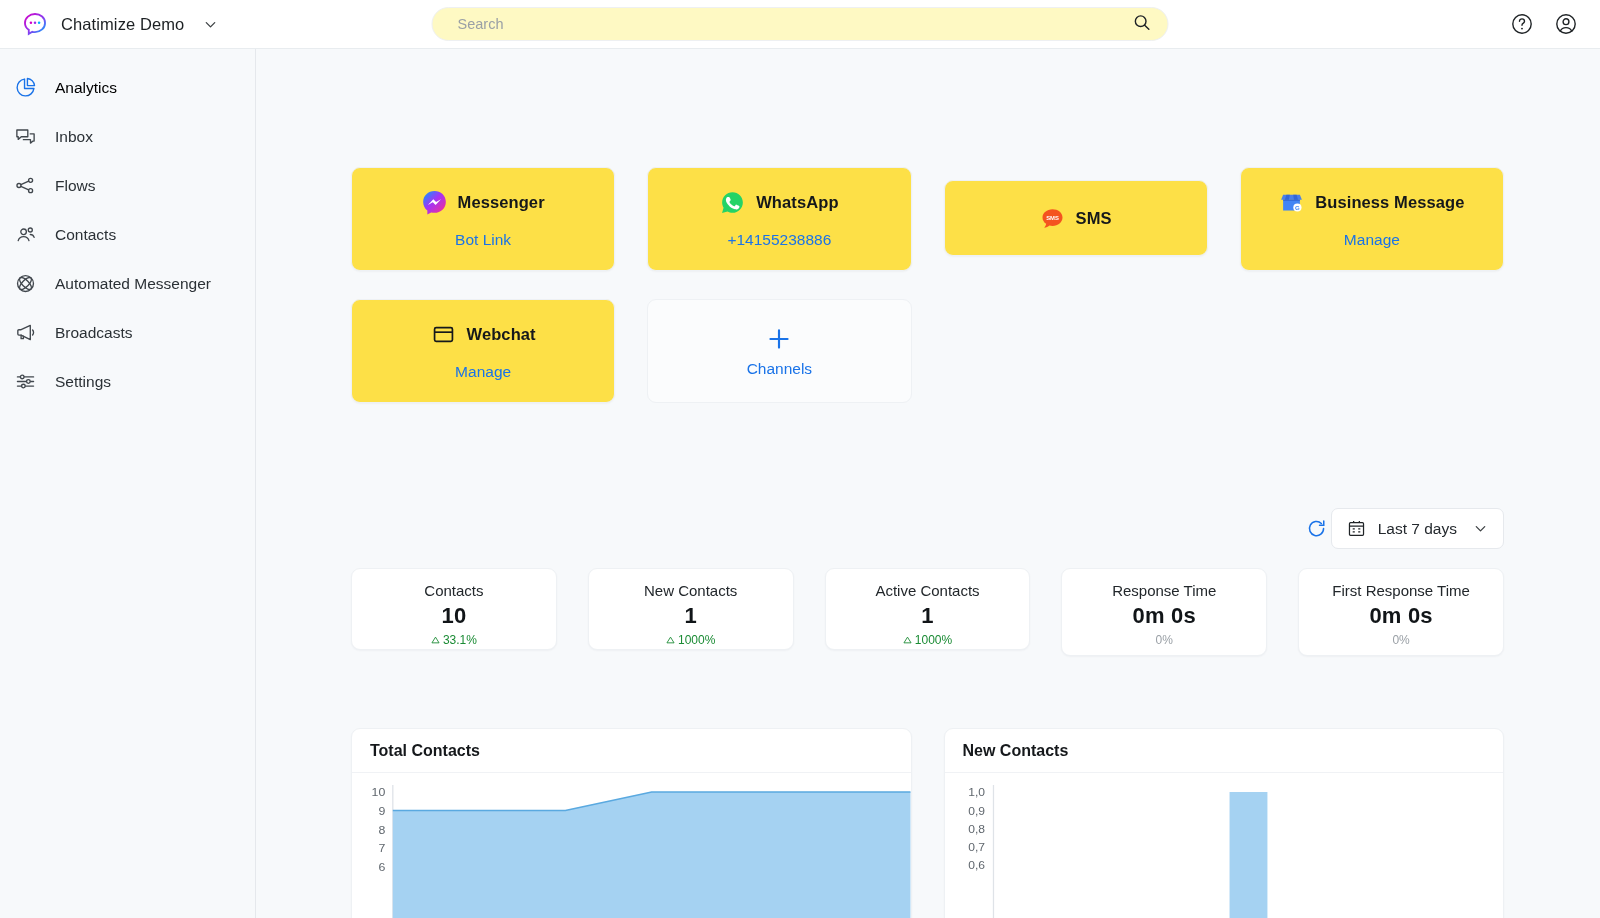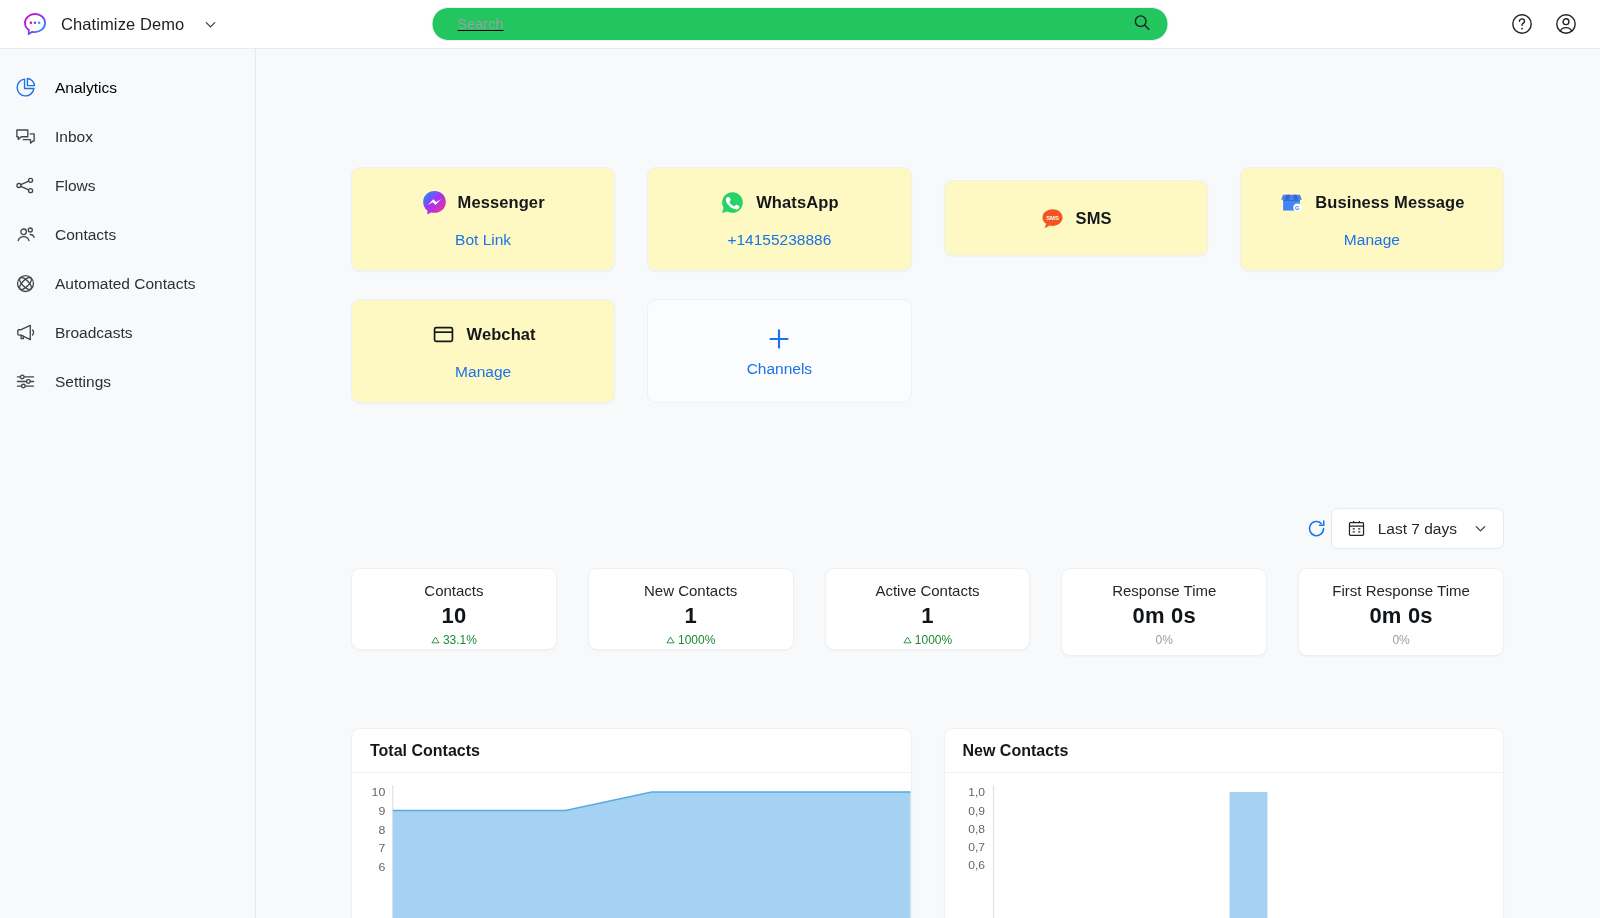--- a/index.html
+++ b/index.html
@@ -25,24 +25,23 @@
   .brand-name { font-size: 16.5px; color: #1c2023; letter-spacing: .1px; }
   .brand-caret { margin-left: 6px; display: flex; align-items: center; }
 
   .search-wrap {
     position: absolute; left: 50%; transform: translateX(-50%);
     width: 737px; height: 34px;
   }
   .search-box {
     width: 100%; height: 100%;
     border: 1px solid #eef0f2; border-radius: 18px;
-    background: #22c55e;
+    background: #fef9c3;
     display: flex; align-items: center;
     padding: 0 16px 0 25px;
-    text-decoration: underline;
   }
   .search-input {
     flex: 1; border: none; outline: none;
     font-family: "Liberation Sans", sans-serif;
     font-size: 14.5px; color: #3a3f44; background: transparent;
   }
   .search-input::placeholder { color: #9aa0a6; }
   .search-icon { width: 19px; height: 19px; flex-shrink: 0; }
 
   .topbar-right {
@@ -79,21 +78,21 @@
   .main-inner { padding: 0 96px 0 95px; }
 
   
   .channels-grid {
     display: grid;
     grid-template-columns: repeat(4, 1fr);
     column-gap: 32px;
     padding-top: 118px;
   }
   .ch-card {
-    background: #fef9c3;
+    background: #fde047;
     border: 1px solid #eef1f4;
     border-radius: 9px;
     box-shadow: 0 1px 2px rgba(16,24,40,.04);
     height: 104px;
     display: flex; flex-direction: column;
     align-items: center; justify-content: center;
     gap: 16px; cursor: pointer;
   }
   .ch-card.short { height: 76px; justify-content: center; gap: 0; align-self: start; margin-top: 13px;}
   .ch-head { display: flex; align-items: center; gap: 11px; }
@@ -279,21 +278,21 @@
       </div>
 
       <div class="nav-item">
         <span class="nav-ico">
           <svg width="23" height="23" viewBox="0 0 24 24" fill="none" stroke="#41474d" stroke-width="1.4">
             <circle cx="12" cy="12" r="8.3"></circle>
             <ellipse cx="12" cy="12" rx="3.4" ry="8.1" transform="rotate(45 12 12)"></ellipse>
             <ellipse cx="12" cy="12" rx="3.4" ry="8.1" transform="rotate(-45 12 12)"></ellipse>
           </svg>
         </span>
-        <span class="nav-label">Automated Contacts</span>
+        <span class="nav-label">Automated Messenger</span>
       </div>
 
       <div class="nav-item">
         <span class="nav-ico">
           <svg width="23" height="23" viewBox="0 0 24 24" fill="none" stroke="#41474d" stroke-width="1.4" stroke-linejoin="round">
             <path d="M4 10.2v3.4c0 .6.5 1.1 1.1 1.1h2.3L17 19.4V4.6L7.4 9.1H5.1c-.6 0-1.1.5-1.1 1.1z"></path>
             <path d="M7.4 14.8v3.6h2.4v-2.5M19.4 9.4c.7.8 1 1.7 1 2.6s-.3 1.8-1 2.6" stroke-linecap="round"></path>
           </svg>
         </span>
         <span class="nav-label">Broadcasts</span>

